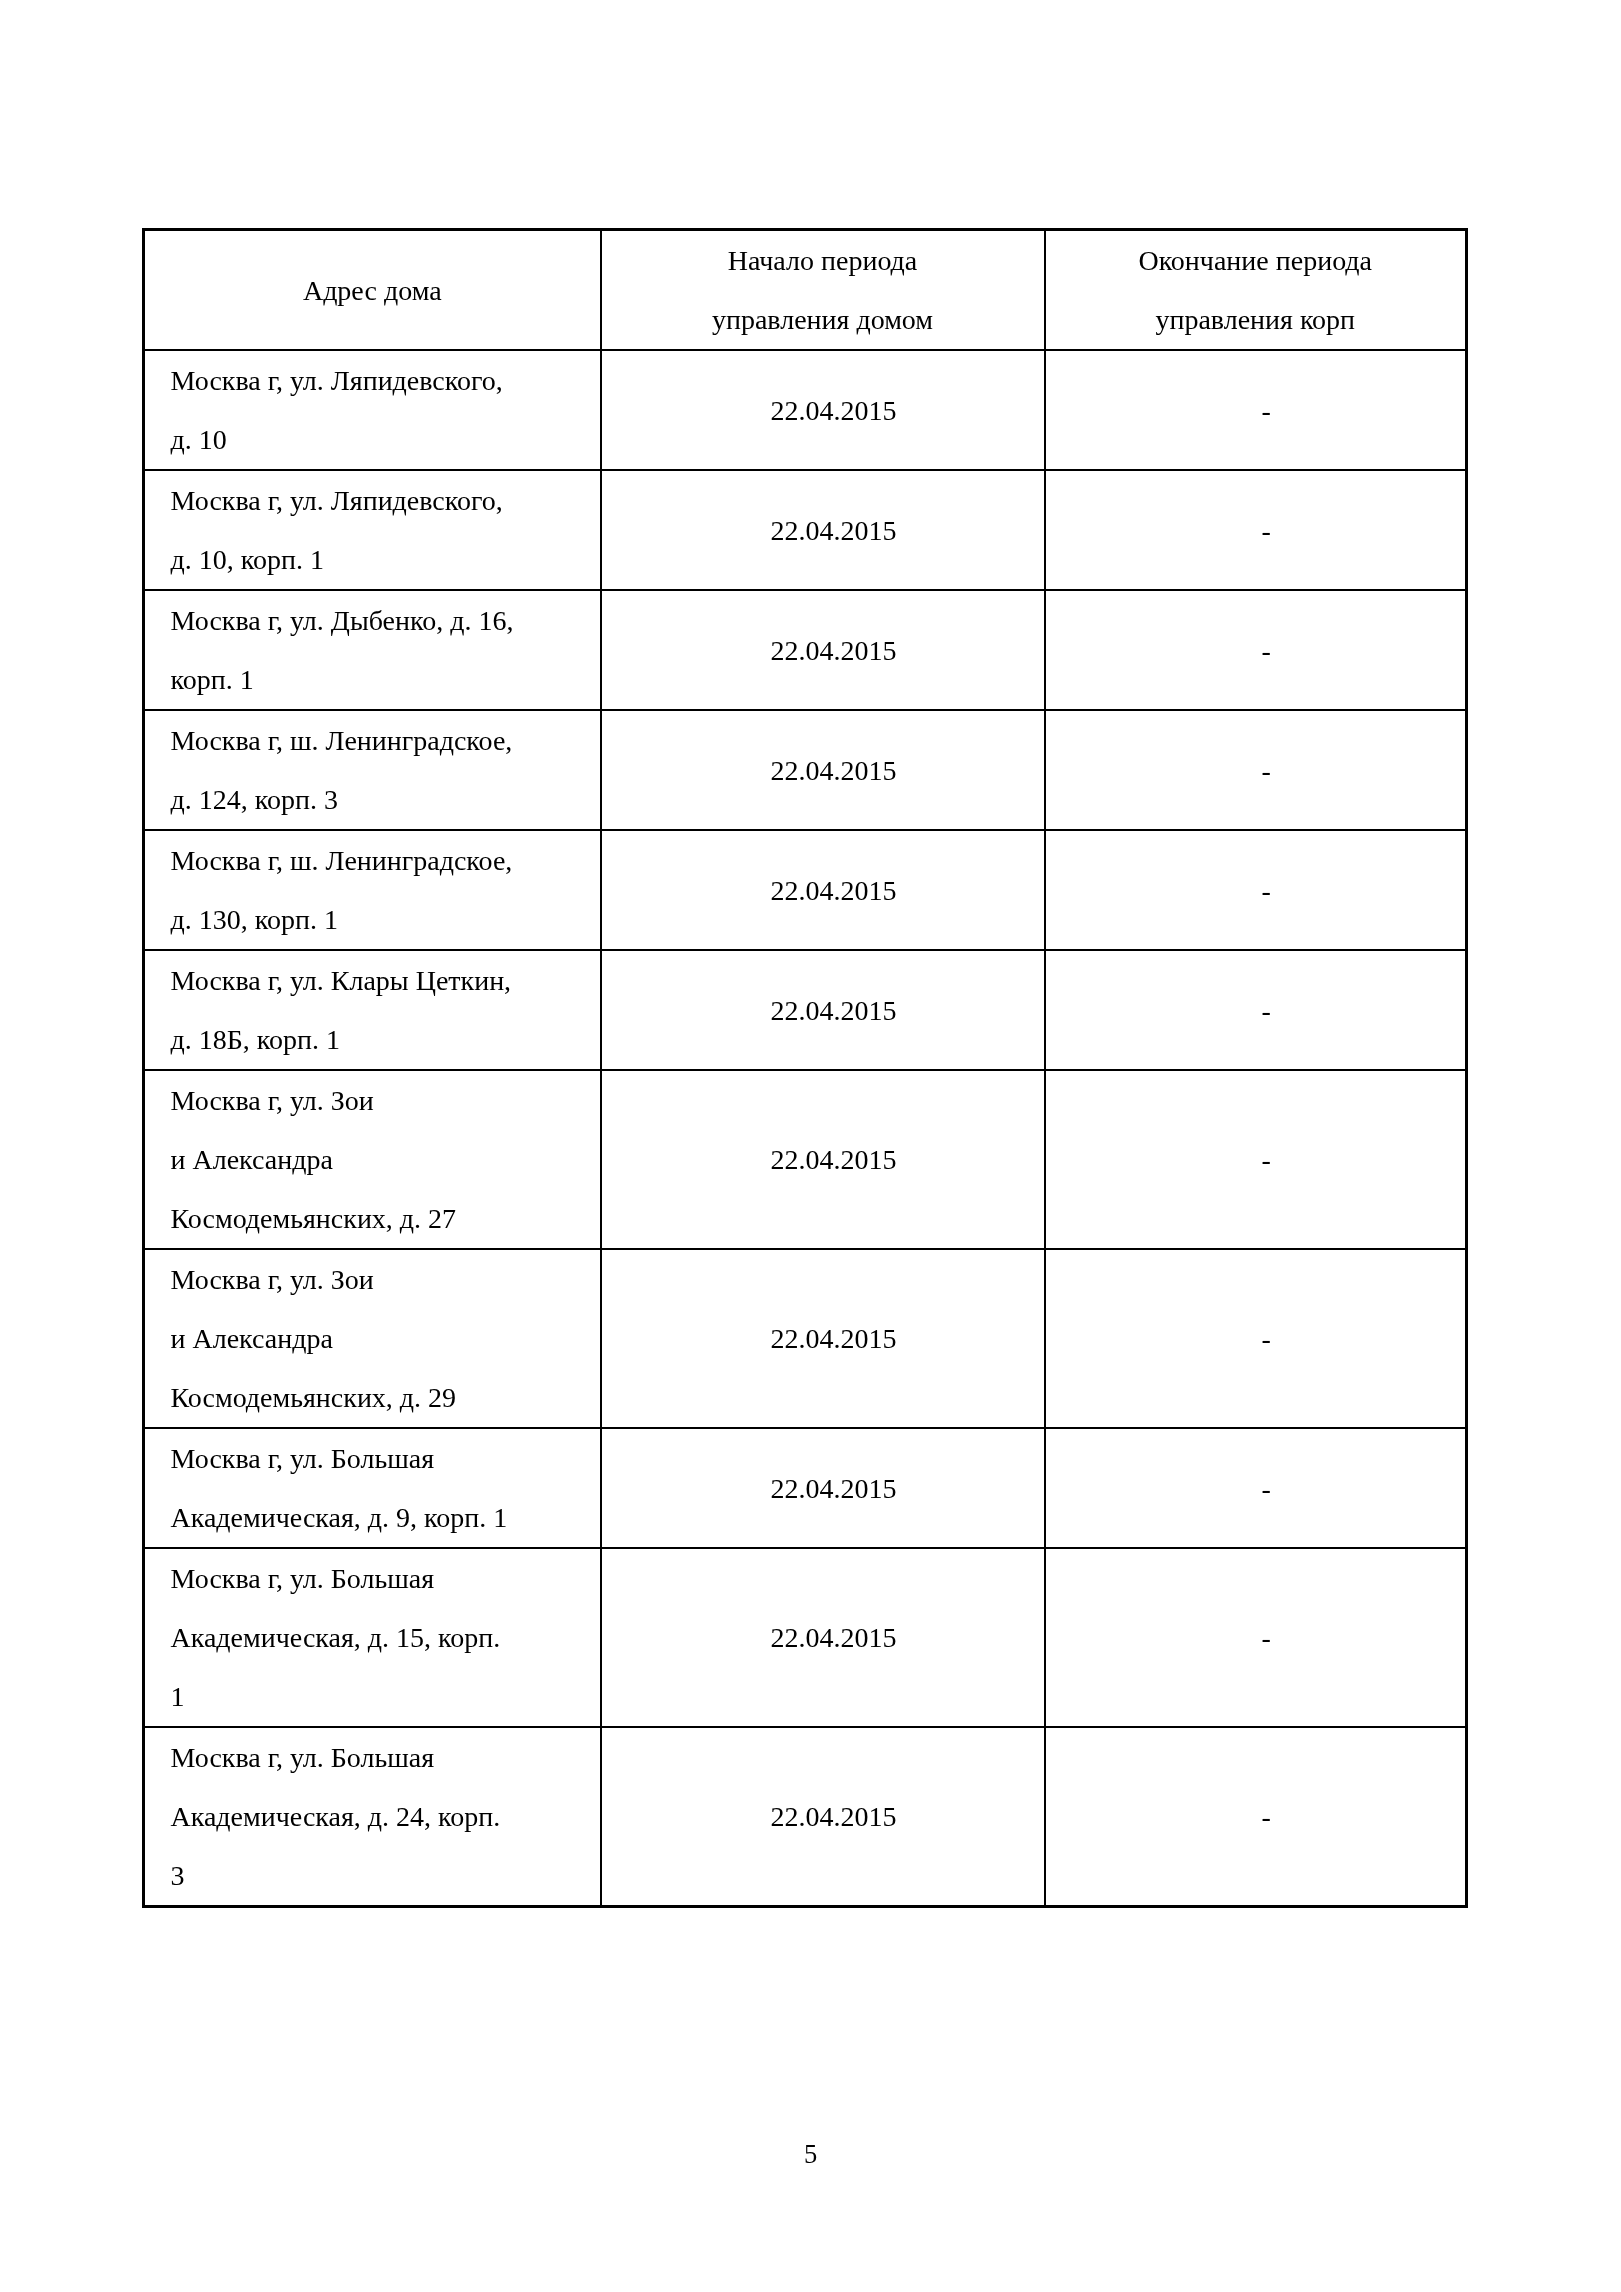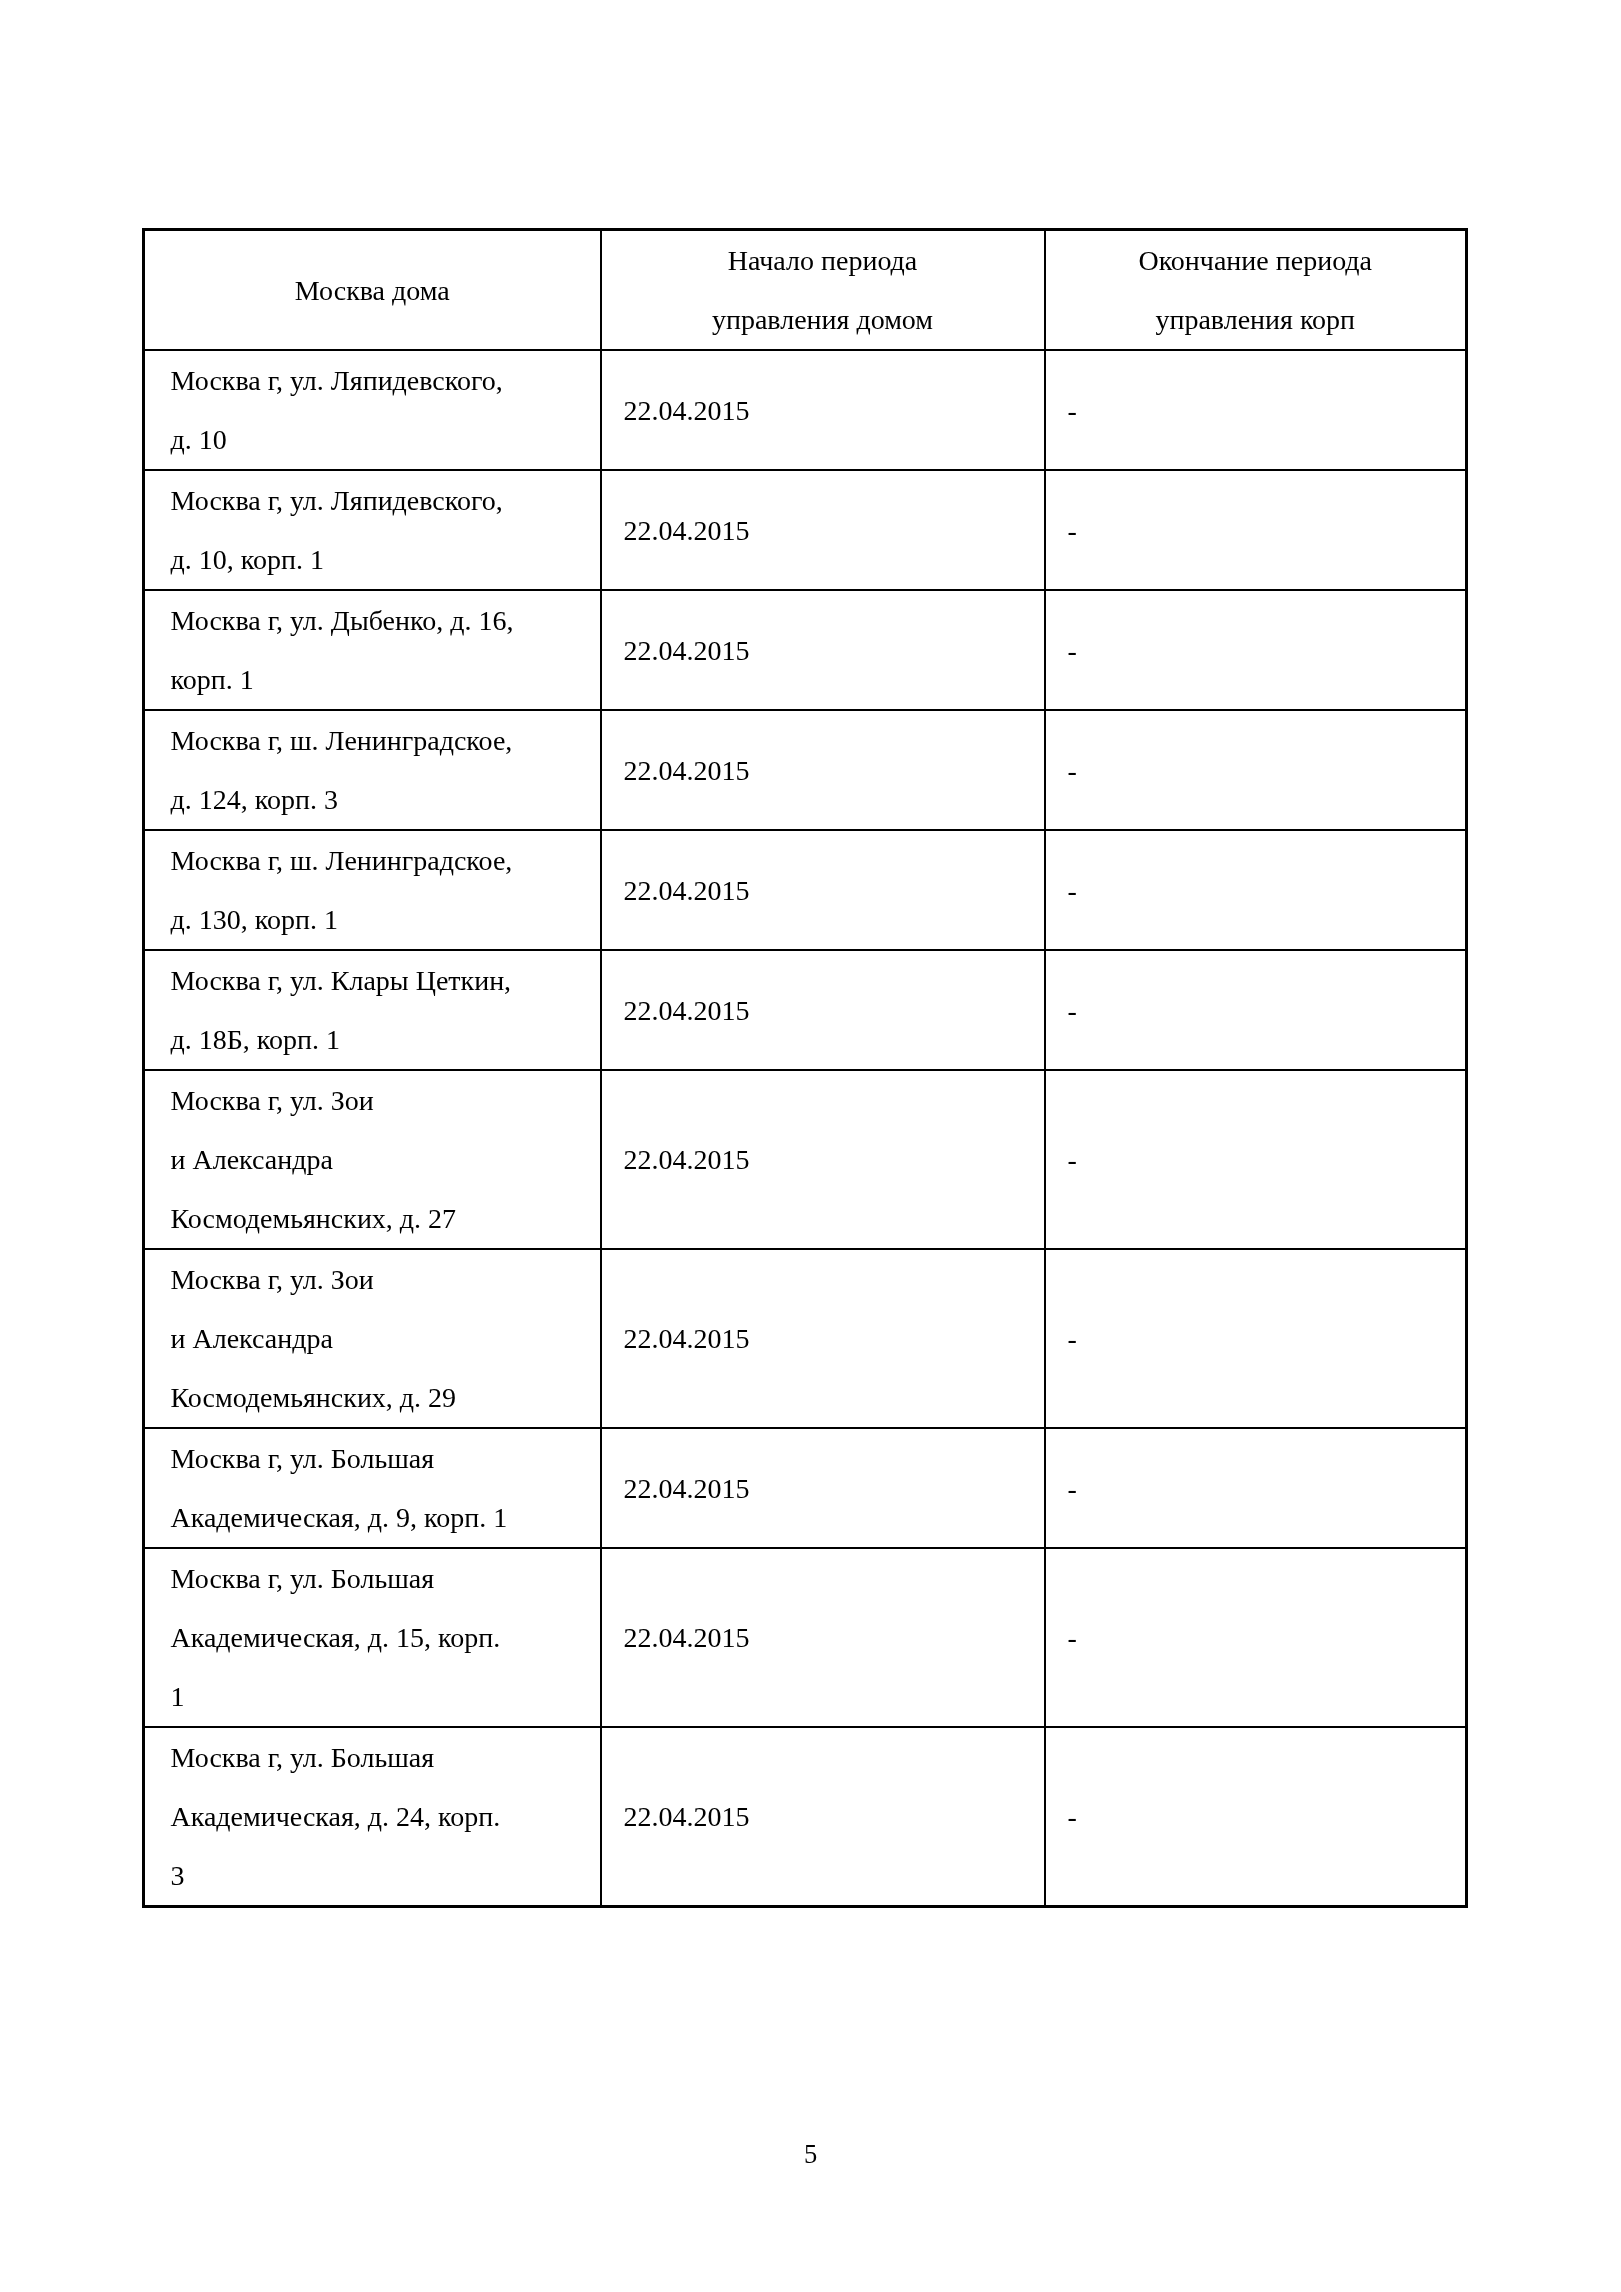--- a/index.html
+++ b/index.html
@@ -37,21 +37,21 @@
     font-weight: normal;
     text-align: center;
     height: 112px;
   }
   td.addr {
     text-align: left;
     padding-left: 25.5px;
     padding-right: 21px;
   }
   td.date, td.dash {
-    text-align: left;
+    text-align: center;
     padding-left: 22px;
   }
   .page-number {
     position: absolute;
     top: 2135px;
     left: 0;
     width: 100%;
     text-align: center;
     font-size: 26.5px;
     line-height: 39px;
@@ -61,21 +61,21 @@
 <body>
 
 <table class="doc-table">
   <colgroup>
     <col style="width:457px">
     <col style="width:444px">
     <col style="width:422px">
   </colgroup>
   <thead>
     <tr>
-      <th>Москва дома</th>
+      <th>Адрес дома</th>
       <th>Начало периода
 управления домом</th>
       <th>Окончание периода
 управления корп</th>
     </tr>
   </thead>
   <tbody>
     <tr>
       <td class="addr">Москва г, ул. Ляпидевского,
 д. 10</td>

